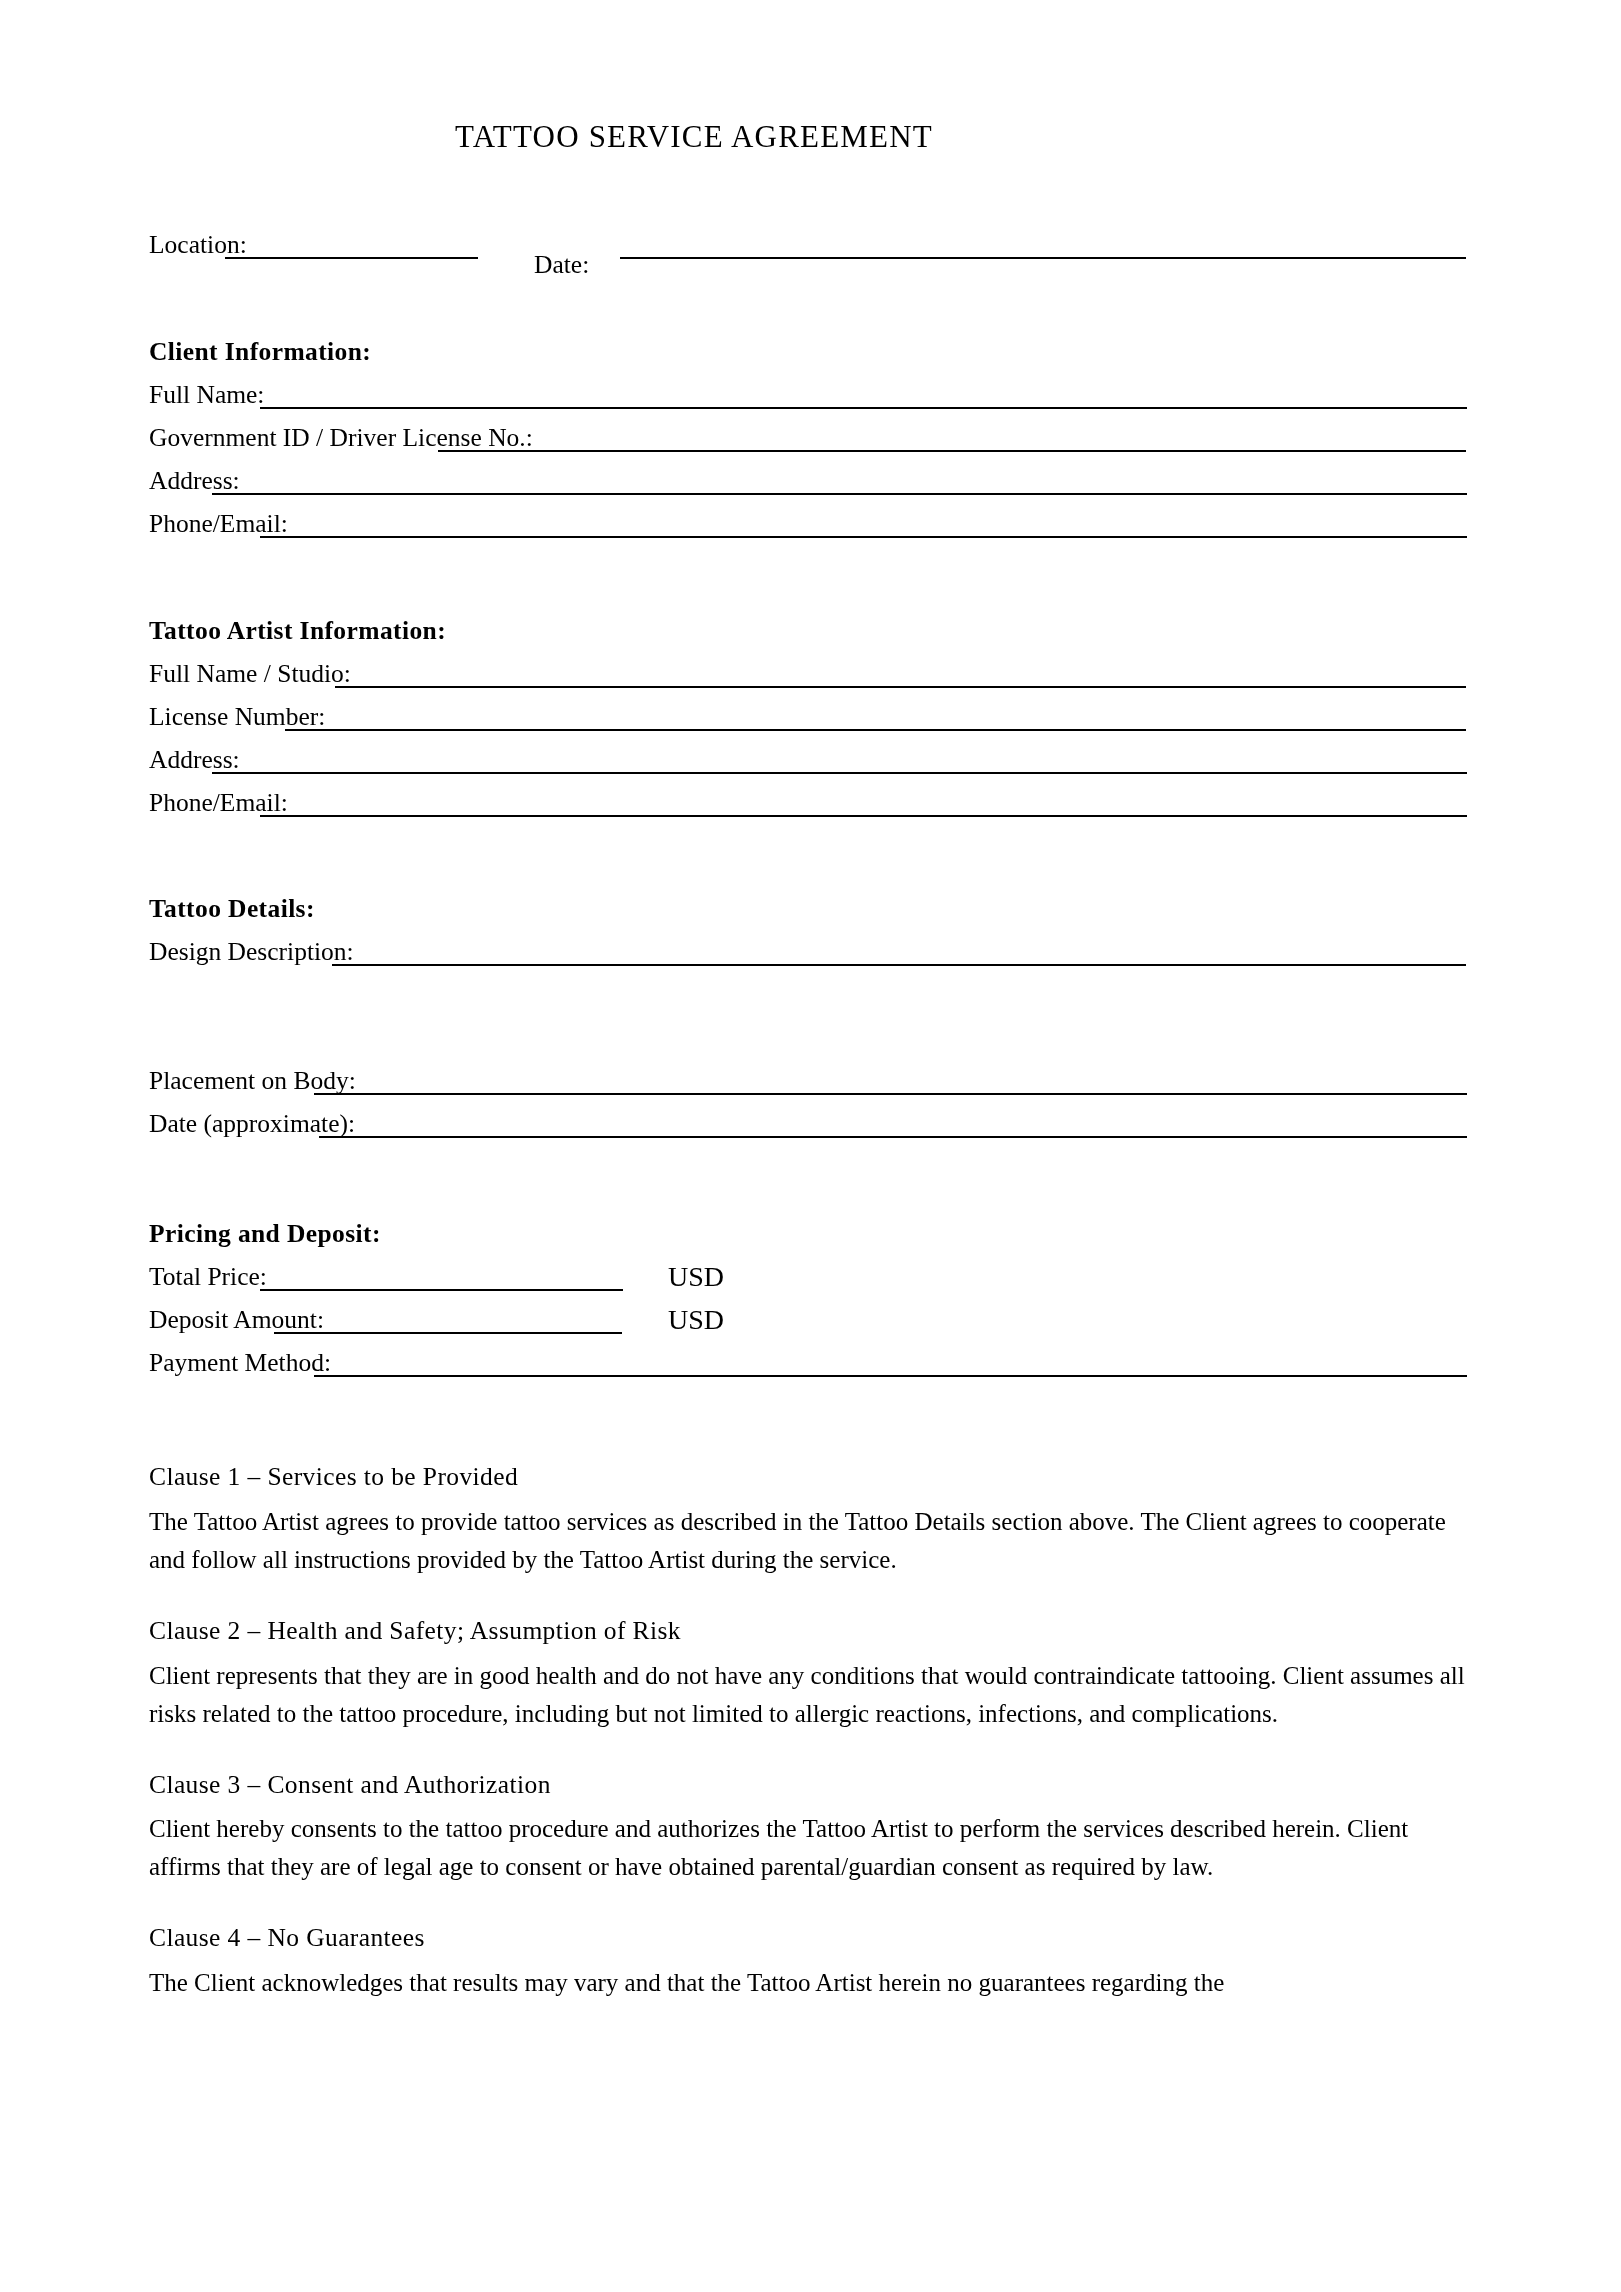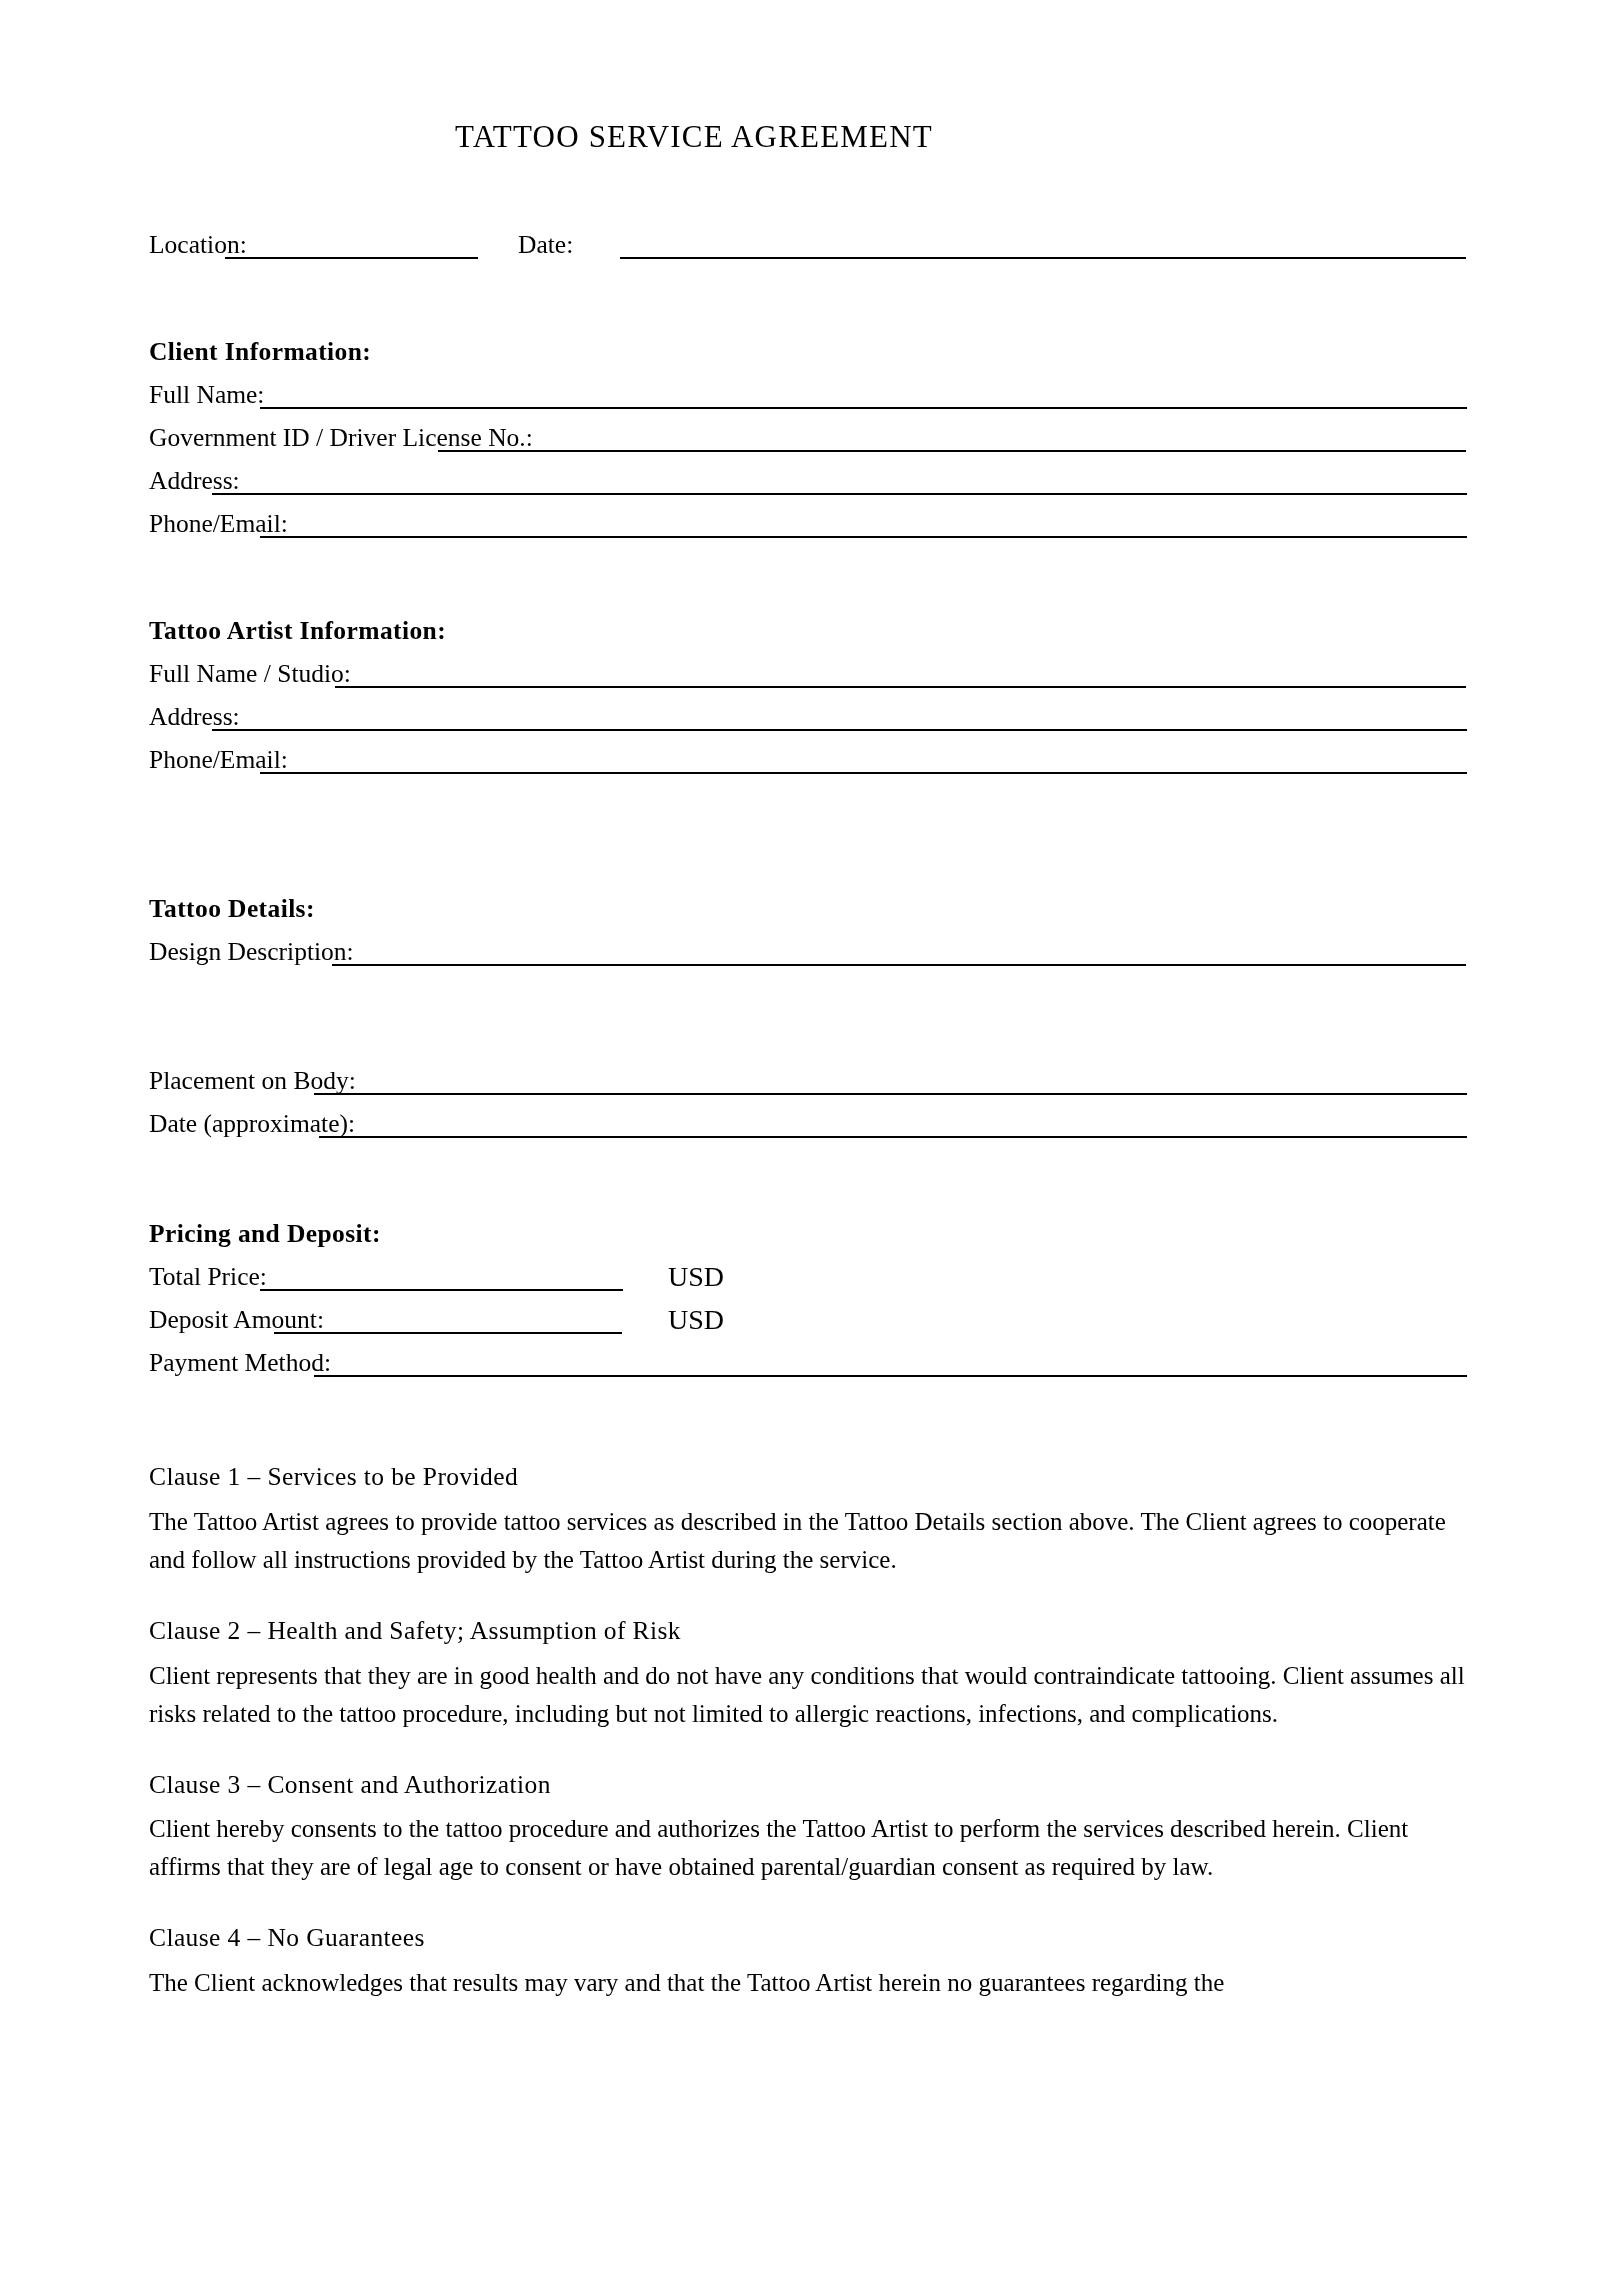--- a/index.html
+++ b/index.html
@@ -100,21 +100,21 @@
 <body>
 
 <div class="page">
 
   <div class="doc-title">TATTOO SERVICE AGREEMENT</div>
 
   <div class="content" style="top:223px;">
     <div class="row">
       <span class="label">Location:</span>
       <span class="rule" style="left:76px; width:253px;"></span>
-      <span class="label" style="left:369px;">Date:</span>
+      <span class="label" style="left:385px;margin-top:20px;">Date:</span>
       <span class="rule" style="left:471px; width:846px;"></span>
     </div>
   </div>
 
   <div class="content" style="top:330px;">
     <div class="section-head">Client Information:</div>
 
     <div class="row">
       <span class="label">Full Name:</span>
       <span class="rule" style="left:111px; width:1207px;"></span>
@@ -137,20 +137,24 @@
   </div>
 
   <div class="content" style="top:609px;">
     <div class="section-head">Tattoo Artist Information:</div>
 
     <div class="row">
       <span class="label">Full Name / Studio:</span>
       <span class="rule" style="left:186px; width:1131px;"></span>
     </div>
 
+    <div class="row">
+      <span class="label">License Number:</span>
+      <span class="rule" style="left:136px; width:1181px;"></span>
+    </div>
 
     <div class="row">
       <span class="label">Address:</span>
       <span class="rule" style="left:63px; width:1255px;"></span>
     </div>
 
     <div class="row">
       <span class="label">Phone/Email:</span>
       <span class="rule" style="left:111px; width:1207px;"></span>
     </div>

